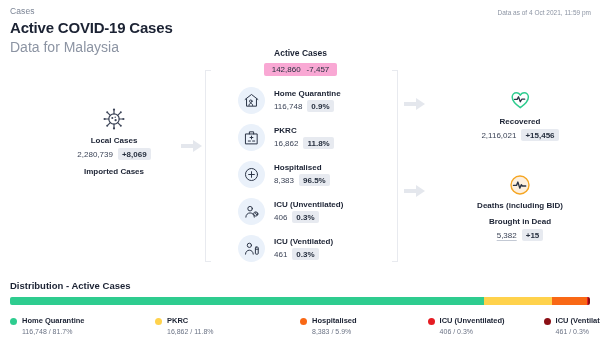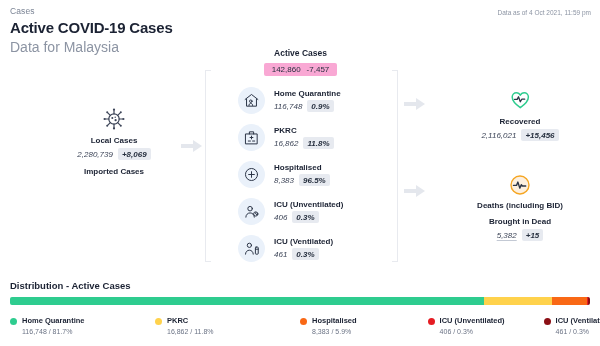--- a/index.html
+++ b/index.html
@@ -16,21 +16,21 @@
   .header { position: absolute; left: 10px; top: 6px; }
   .eyebrow { font-size: 8.5px; color: #7A8394; letter-spacing: .1px; }
   .title { font-size: 15px; font-weight: bold; color: #1B2233; margin-top: 3px; letter-spacing: -.2px; }
   .subtitle { font-size: 14px; color: #8C94A3; margin-top: 3px; }
   .asof { position: absolute; right: 9px; top: 9px; font-size: 6.5px; color: #8C94A3; }
 
   
   .diagram { position: absolute; left: 0; top: 44px; width: 523px; height: 228px; }
 
   .label { font-size: 8px; font-weight: bold; color: #1B2233; text-align: center; white-space: nowrap; }
-  .valrow { display: flex; align-items: center; justify-content: center; gap: 5px; margin-top: 3px; white-space: nowrap; font-style: italic; }
+  .valrow { display: flex; align-items: center; justify-content: center; gap: 5px; margin-top: 3px; white-space: nowrap; }
   .num { font-size: 8px; color: #3C4457; }
   .num.u { text-decoration: underline; text-decoration-color: #C3C9D4; text-underline-offset: 2px; }
   .chip { font-size: 8px; font-weight: bold; color: #27303F; background: #E7EAF0; border-radius: 2px; padding: 1.5px 4px; }
 
   
   .active-top { position: absolute; left: 218px; top: 4px; width: 165px; text-align: center; }
   .active-top .label { font-size: 8.5px; }
   .active-chip { display: inline-flex; gap: 6px; background: #f9a8d4; border-radius: 2px; padding: 2px 8px; margin-top: 4px; }
   .active-chip span { font-size: 8px; color: #27303F; }
 

